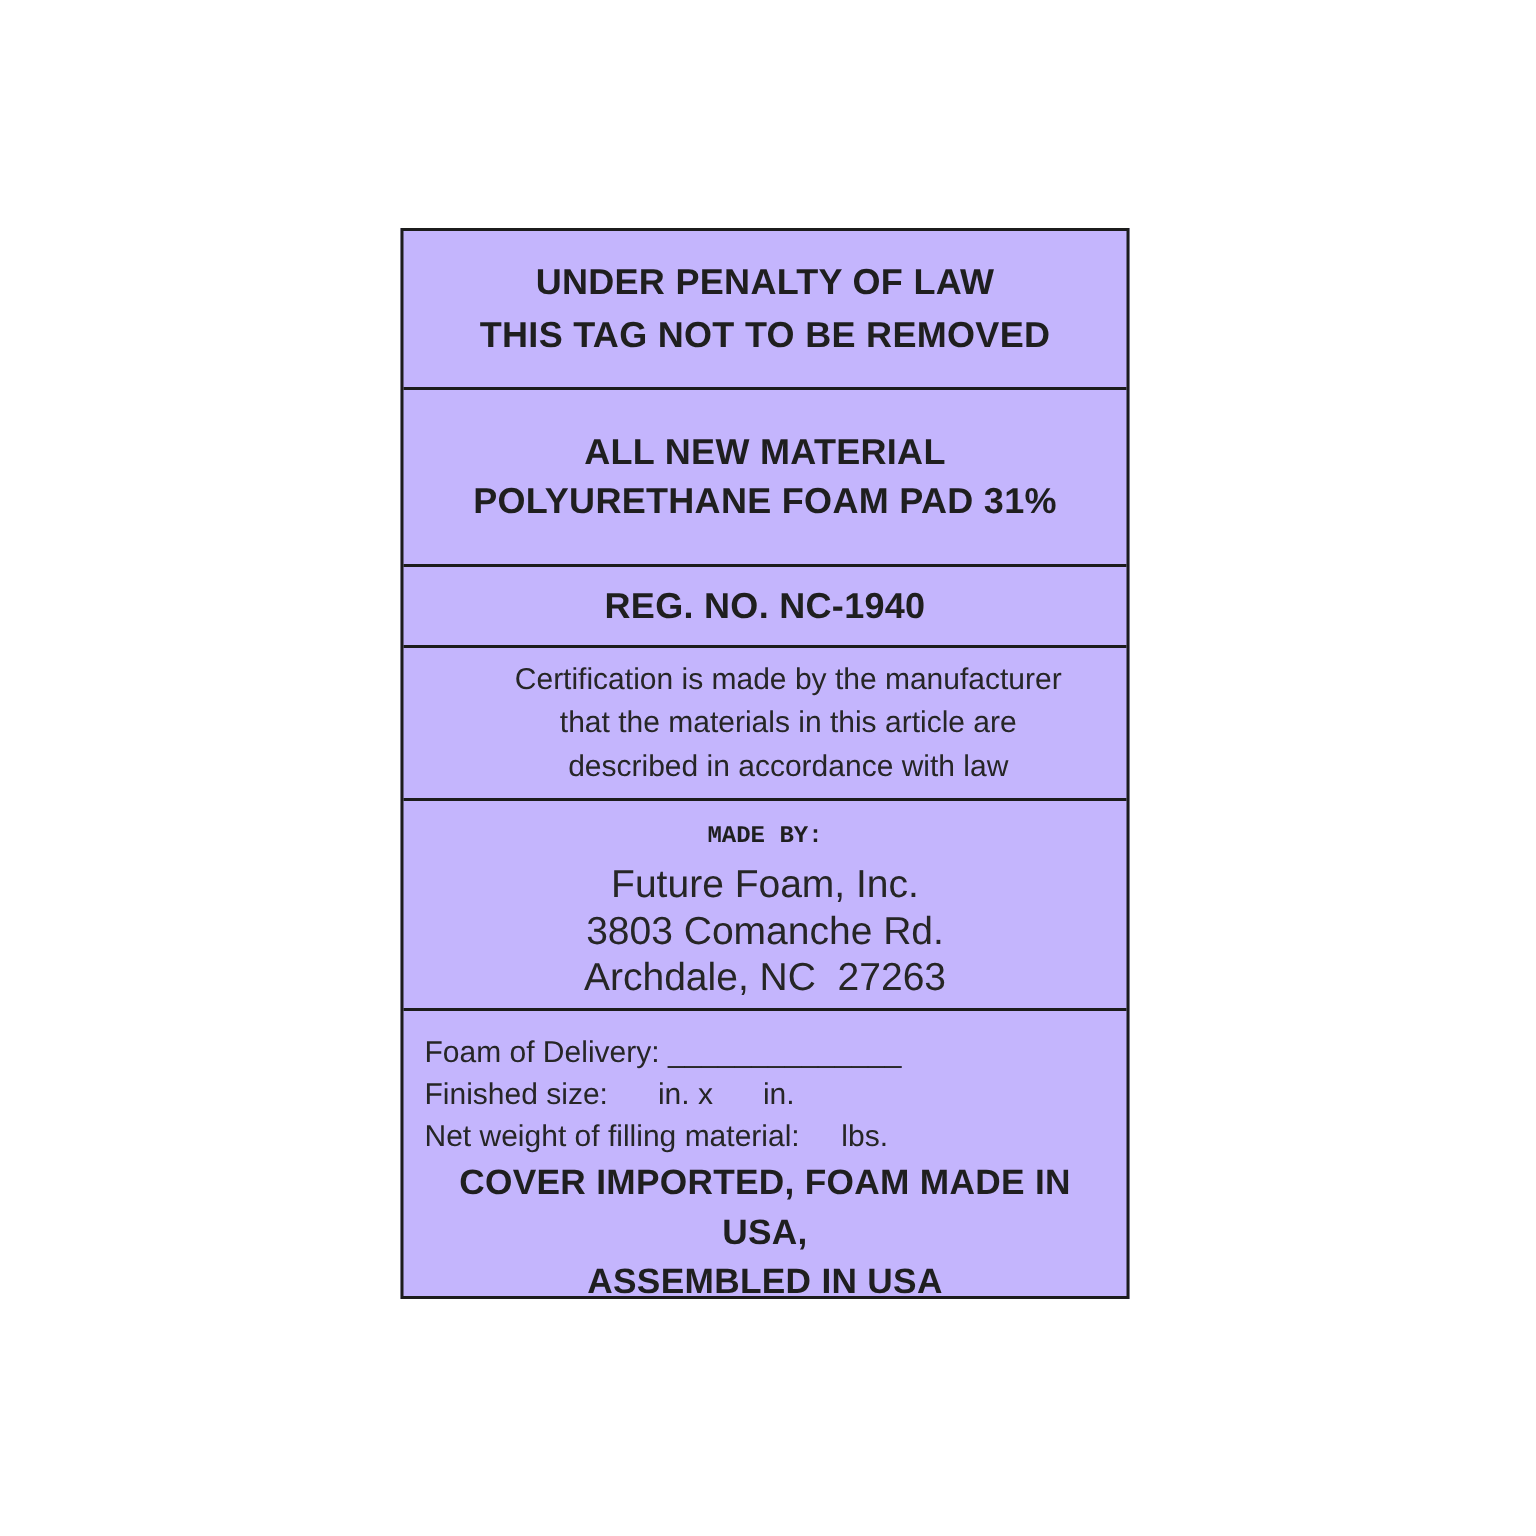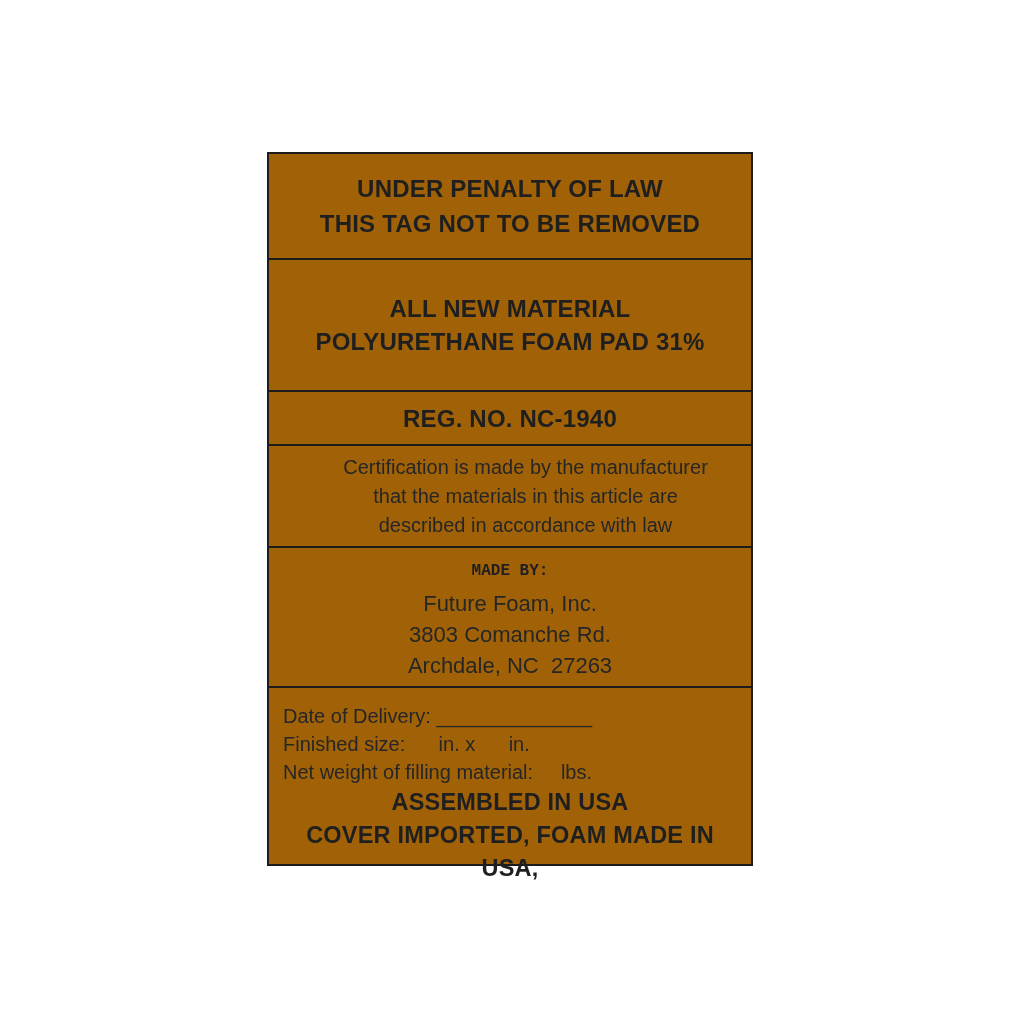--- a/index.html
+++ b/index.html
@@ -22,38 +22,38 @@
   .law-tag {
     position: absolute;
     left: 267px;
     top: 152px;
     width: 486px;
     height: 714px;
     border: 2px solid #1c1c1c;
     box-sizing: border-box;
     display: flex;
     flex-direction: column;
-    background: #a16207;
+    background: #c4b5fd;
   }
   .sec {
     box-sizing: border-box;
     border-bottom: 2px solid #1c1c1c;
     display: flex;
     flex-direction: column;
     justify-content: center;
     align-items: center;
     text-align: center;
     flex: none;
   }
   .sec:last-child { border-bottom: none; }
 
   .law-tag [data-bind] { white-space: pre-wrap; }
 
   .sec-penalty   { height: 106px; }
-  .sec-material  { height: 132px; }
+  .sec-material  { height: 118px; }
   .sec-reg       { height: 54px;  }
   .sec-cert      { height: 102px; }
   .sec-madeby    { height: 140px; }
   .sec-details   {
     flex: 1 1 auto;
     align-items: stretch;
     justify-content: flex-start;
     text-align: left;
     padding: 14px 4px 8px 14px;
   }
@@ -65,21 +65,21 @@
     letter-spacing: 0.2px;
   }
   .sec-material .hline { line-height: 33px; }
   .bodyline {
     font-size: 20px;
     line-height: 29px;
     color: #262626;
     margin-left: 31px;
   }
   .addrline {
-    font-size: 22px;
+    font-size: 26px;
     line-height: 31px;
     color: #262626;
   }
   .madeby-heading {
     font-weight: bold;
     font-size: 16px;
     line-height: 34px;
     font-family: Liberation Mono, monospace;
   }
   .detailline {
@@ -127,24 +127,24 @@
     </section>
 
     <section class="sec sec-madeby">
       <div class="madeby-heading" data-bind="label.made_by.heading">MADE BY:</div>
       <div class="addrline" data-bind="label.made_by.lines.0">Future Foam, Inc.</div>
       <div class="addrline" data-bind="label.made_by.lines.1">3803 Comanche Rd.</div>
       <div class="addrline" data-bind="label.made_by.lines.2">Archdale, NC  27263</div>
     </section>
 
     <section class="sec sec-details">
-      <div class="detailline" data-bind="label.details.date_line">Date of Delivery: ______________</div>
+      <div class="detailline" data-bind="label.details.date_line">Foam of Delivery: ______________</div>
       <div class="detailline" data-bind="label.details.size_line">Finished size:      in. x      in.</div>
       <div class="detailline" data-bind="label.details.weight_line">Net weight of filling material:     lbs.</div>
       <div class="spacer"></div>
       <div class="origin">
+        <div data-bind="label.details.origin_lines.0">COVER IMPORTED, FOAM MADE IN USA,</div>
         <div data-bind="label.details.origin_lines.1">ASSEMBLED IN USA</div>
-        <div data-bind="label.details.origin_lines.0">COVER IMPORTED, FOAM MADE IN USA,</div>
       </div>
     </section>
 
   </div>
 </div>
 
 </body></html>

